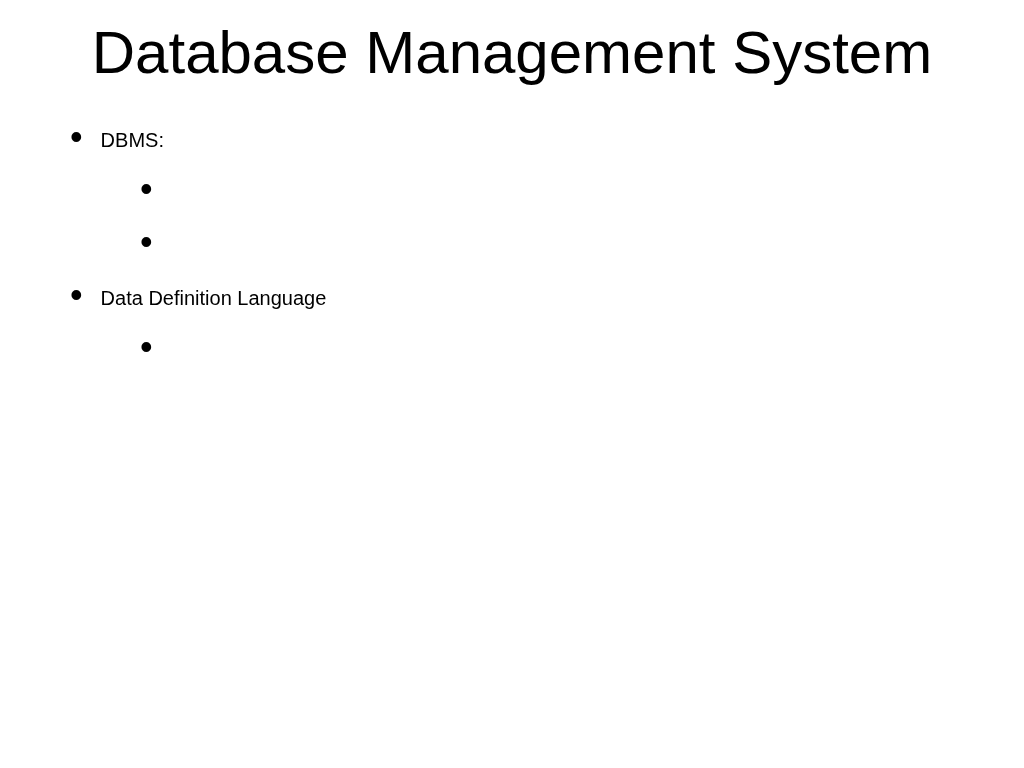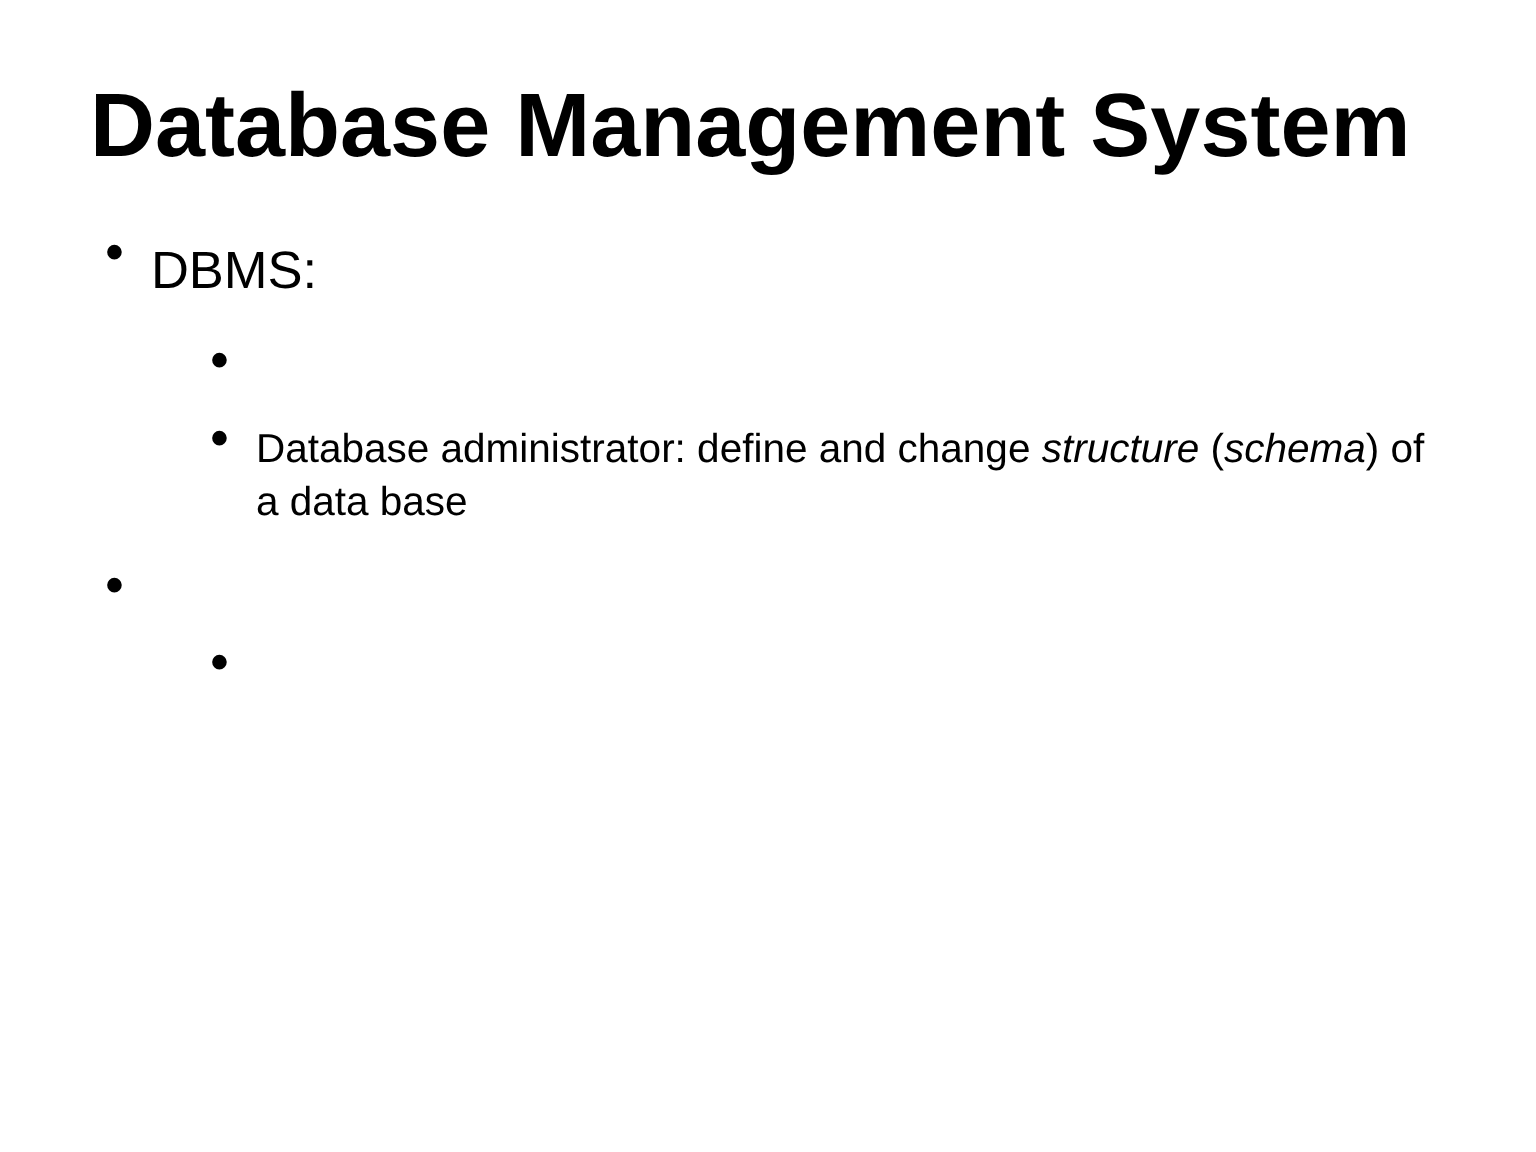--- a/index.html
+++ b/index.html
@@ -10,24 +10,24 @@
     body {
       width: 1024px;
       height: 768px;
       background: #ffffff;
       font-family: Arial, Helvetica, sans-serif;
       color: #000000;
       padding: 18px 60px 0 60px;
     }
     .title {
       font-size: 60px;
-      font-weight: bold;
+      font-weight: normal;
+      text-align: center;
       line-height: 1.15;
       margin-bottom: 30px;
-      margin-top: 31px;
     }
     .bullet-list {
       list-style: none;
     }
     .bullet-item {
       display: flex;
       align-items: flex-start;
       margin-bottom: 10px;
     }
     .bullet-dot {
@@ -39,21 +39,21 @@
     .bullet-text {
       font-size: 28px;
       line-height: 1.3;
       padding-left: 18px;
       padding-top: 10px;
     }
     .level-1 {
       padding-left: 10px;
     }
     .level-1 > .bullet-text {
-      font-size: 35px;
+      font-size: 20px;
     }
     .level-2 {
       padding-left: 80px;
       margin-top: 16px;
       margin-bottom: 18px;
     }
     .level-2 .bullet-text {
       font-size: 27px;
     }
     .italic {
@@ -70,23 +70,23 @@
     <span class="bullet-dot">•</span>
     <span class="bullet-text">DBMS:</span>
   </li>
 
   <li class="bullet-item level-2">
     <span class="bullet-dot">•</span>
   </li>
 
   <li class="bullet-item level-2">
     <span class="bullet-dot">•</span>
-    <span class="bullet-text">Database administrator: define and change <span class="italic">structure</span> (<span class="italic">schema</span>) of a data base</span>
   </li>
 
   <li class="bullet-item level-1">
     <span class="bullet-dot">•</span>
+    <span class="bullet-text">Data Definition Language</span>
   </li>
 
   <li class="bullet-item level-2">
     <span class="bullet-dot">•</span>
   </li>
 </ul>
 
 </body></html>

